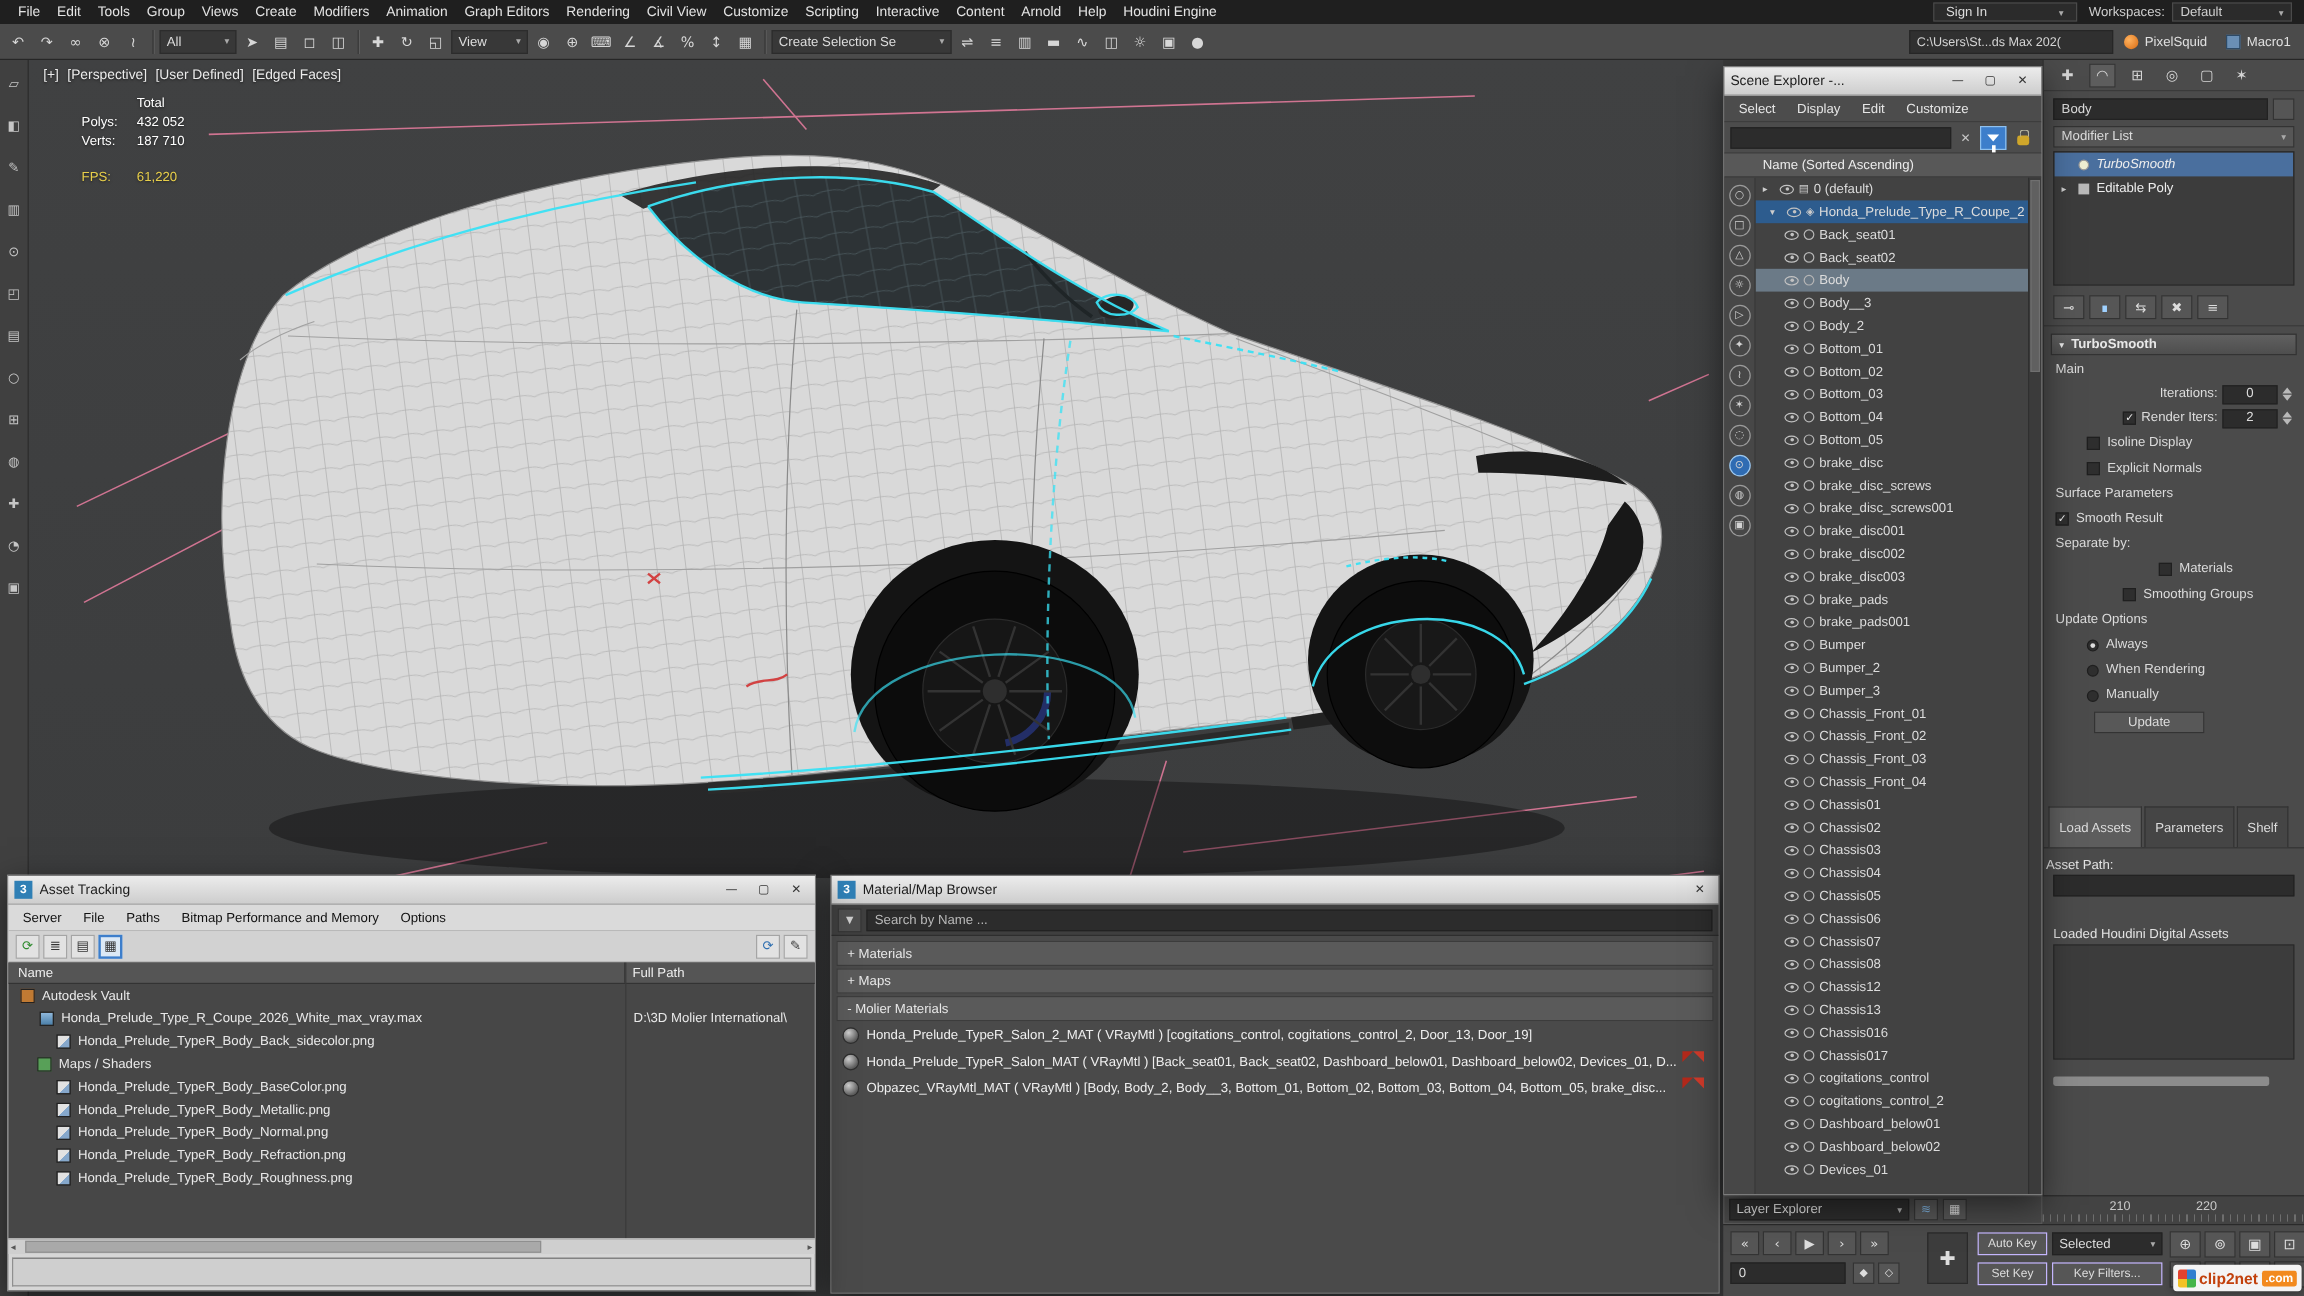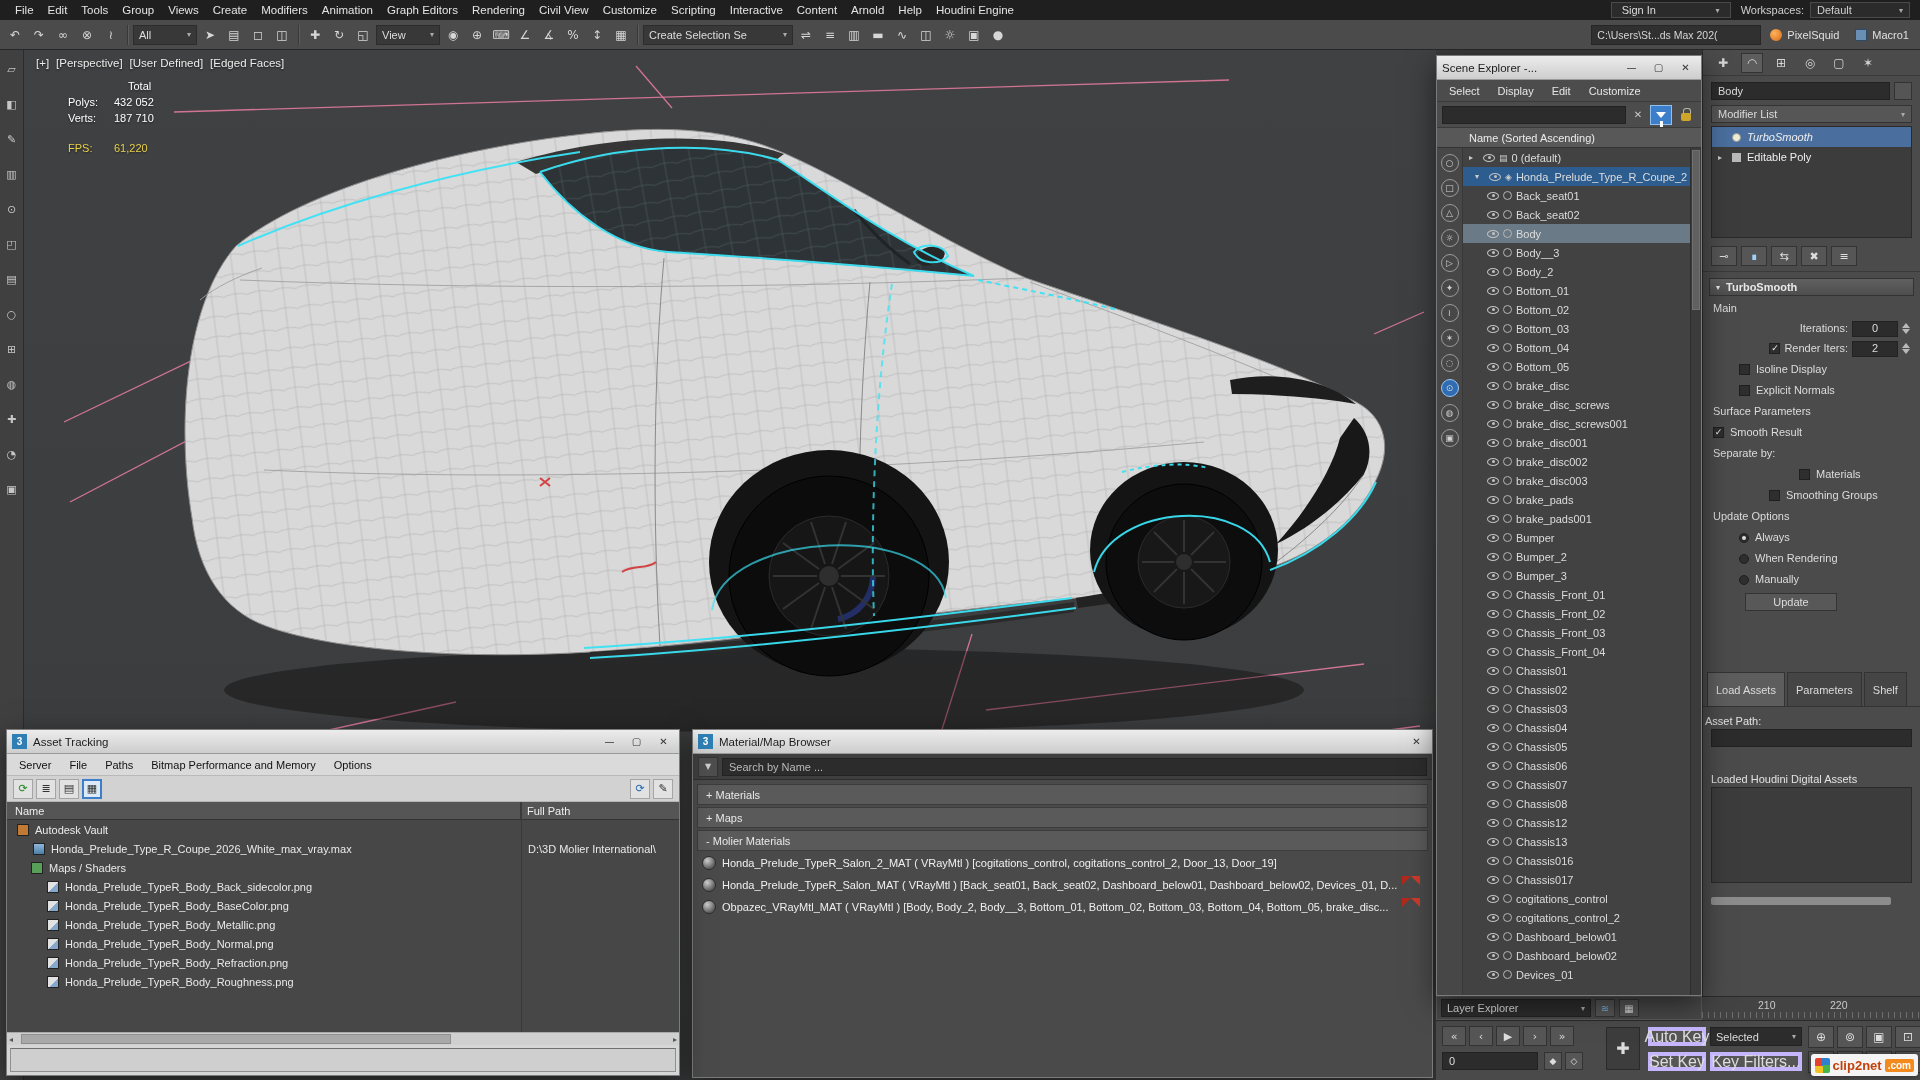--- a/index.html
+++ b/index.html
@@ -39,21 +39,21 @@
   display:flex;flex-direction:column;align-items:center;padding-top:10px;gap:17px;z-index:5}
 .lsbtn{width:18px;height:18px;display:flex;align-items:center;justify-content:center;color:#c6c6c6;
   font-family:"DejaVu Sans",sans-serif;font-size:11px}
 
 
 .viewport{position:absolute;left:24px;top:50px;width:1412px;height:1030px;
   background:linear-gradient(#404142,#3a3b3c);overflow:hidden;z-index:1}
 .vp-header{position:absolute;left:12px;top:7px;display:flex;gap:7px;font-size:11.5px;color:#ececec;z-index:3;
   text-shadow:0 1px 2px rgba(0,0,0,.6)}
 .vp-stats{position:absolute;left:44px;top:28px;z-index:3;color:#fff;line-height:16px;text-shadow:0 1px 2px rgba(0,0,0,.5)}
-.st-total{margin-left:60px}
+.st-total{margin-left:46px}
 .st-row{display:grid;grid-template-columns:46px auto}
 .st-fps{margin-top:14px;color:#e8cf4a}
 .st-fps .fps-val{color:#e8cf4a}
 .car-svg{position:absolute;inset:0;z-index:1}
 
 
 .window{position:absolute;background:#4f4f4f;border:1px solid #7b7b7b;box-shadow:0 8px 26px rgba(0,0,0,.5)}
 .titlebar{height:24px;background:linear-gradient(#ececec,#cdcdcd);display:flex;align-items:center;
   padding:0 5px;gap:6px;color:#1c1c1c;border-bottom:1px solid #9a9a9a}
 .title-text{flex:1;font-size:11.5px;color:#1c1c1c;white-space:nowrap;overflow:hidden}
@@ -174,22 +174,22 @@
   justify-content:center;font-family:"DejaVu Sans",sans-serif;font-size:11px;color:#ddd}
 .frame-field{position:absolute;left:6px;top:31px;width:96px;height:18px;background:#2c2c2c;border:1px solid #222;
   display:flex;align-items:center;padding:0 6px}
 .keybtns{position:absolute;left:108px;top:31px;display:flex;gap:3px}
 .kbtn{width:18px;height:18px;background:#565656;border:1px solid #333;display:flex;align-items:center;
   justify-content:center;font-size:9px;color:#ddd;font-family:"DejaVu Sans",sans-serif}
 .plus-btn{position:absolute;left:170px;top:6px;width:34px;height:43px;background:#3d3d3d;border:1px solid #2a2a2a;
   display:flex;align-items:center;justify-content:center;font-size:16px;color:#ddd;font-family:"DejaVu Sans",sans-serif}
 .autokey{position:absolute;left:212px;top:6px;width:58px;height:19px}
 .setkey{position:absolute;left:212px;top:31px;width:58px;height:19px}
-.tp-btn{background:#565656;border:4px solid #c4b5fd;display:flex;align-items:center;justify-content:center;
-  color:#ddd;font-size:16px;white-space:nowrap}
+.tp-btn{background:#565656;border:1px solid #c4b5fd;display:flex;align-items:center;justify-content:center;
+  color:#ddd;font-size:10px;white-space:nowrap}
 .sel-dd{position:absolute;left:274px;top:6px;width:92px;height:19px;background:#2c2c2c;border:1px solid #222;
   display:flex;align-items:center;justify-content:space-between;padding:0 5px}
 .keyfilters{position:absolute;left:274px;top:31px;width:92px;height:19px}
 .navgrid{position:absolute;left:372px;top:5px;display:grid;grid-template-columns:repeat(4,26px);
   grid-auto-rows:22px;gap:3px}
 .navbtn{background:#565656;border:1px solid #333;display:flex;align-items:center;justify-content:center;
   font-family:"DejaVu Sans",sans-serif;font-size:12px;color:#ddd}
 .wm{position:absolute;right:2px;bottom:4px;height:22px;background:#f4f4f4;border-radius:3px;display:flex;
   align-items:center;gap:3px;padding:0 4px;box-shadow:0 0 7px rgba(0,0,0,.45);z-index:60}
 .wm-logo{width:15px;height:15px;border-radius:2px;background:conic-gradient(#2f7fd0 0 25%,#44b54a 0 50%,#f2c224 0 75%,#e2422e 0)}
@@ -1198,28 +1198,28 @@
       <div class="at-row k-vault">
             <span class="at-ic"></span>
             <span>Autodesk Vault</span>
             <span class="at-path"></span>
           </div>
           <div class="at-row k-file">
             <span class="at-ic"></span>
             <span>Honda_Prelude_Type_R_Coupe_2026_White_max_vray.max</span>
             <span class="at-path">D:\3D Molier International\</span>
           </div>
+          <div class="at-row k-map">
+            <span class="at-ic"></span>
+            <span>Honda_Prelude_TypeR_Body_Back_sidecolor.png</span>
+            <span class="at-path"></span>
+          </div>
           <div class="at-row k-group">
             <span class="at-ic"></span>
             <span>Maps / Shaders</span>
-            <span class="at-path"></span>
-          </div>
-          <div class="at-row k-map">
-            <span class="at-ic"></span>
-            <span>Honda_Prelude_TypeR_Body_Back_sidecolor.png</span>
             <span class="at-path"></span>
           </div>
           <div class="at-row k-map">
             <span class="at-ic"></span>
             <span>Honda_Prelude_TypeR_Body_BaseColor.png</span>
             <span class="at-path"></span>
           </div>
           <div class="at-row k-map">
             <span class="at-ic"></span>
             <span>Honda_Prelude_TypeR_Body_Metallic.png</span>

